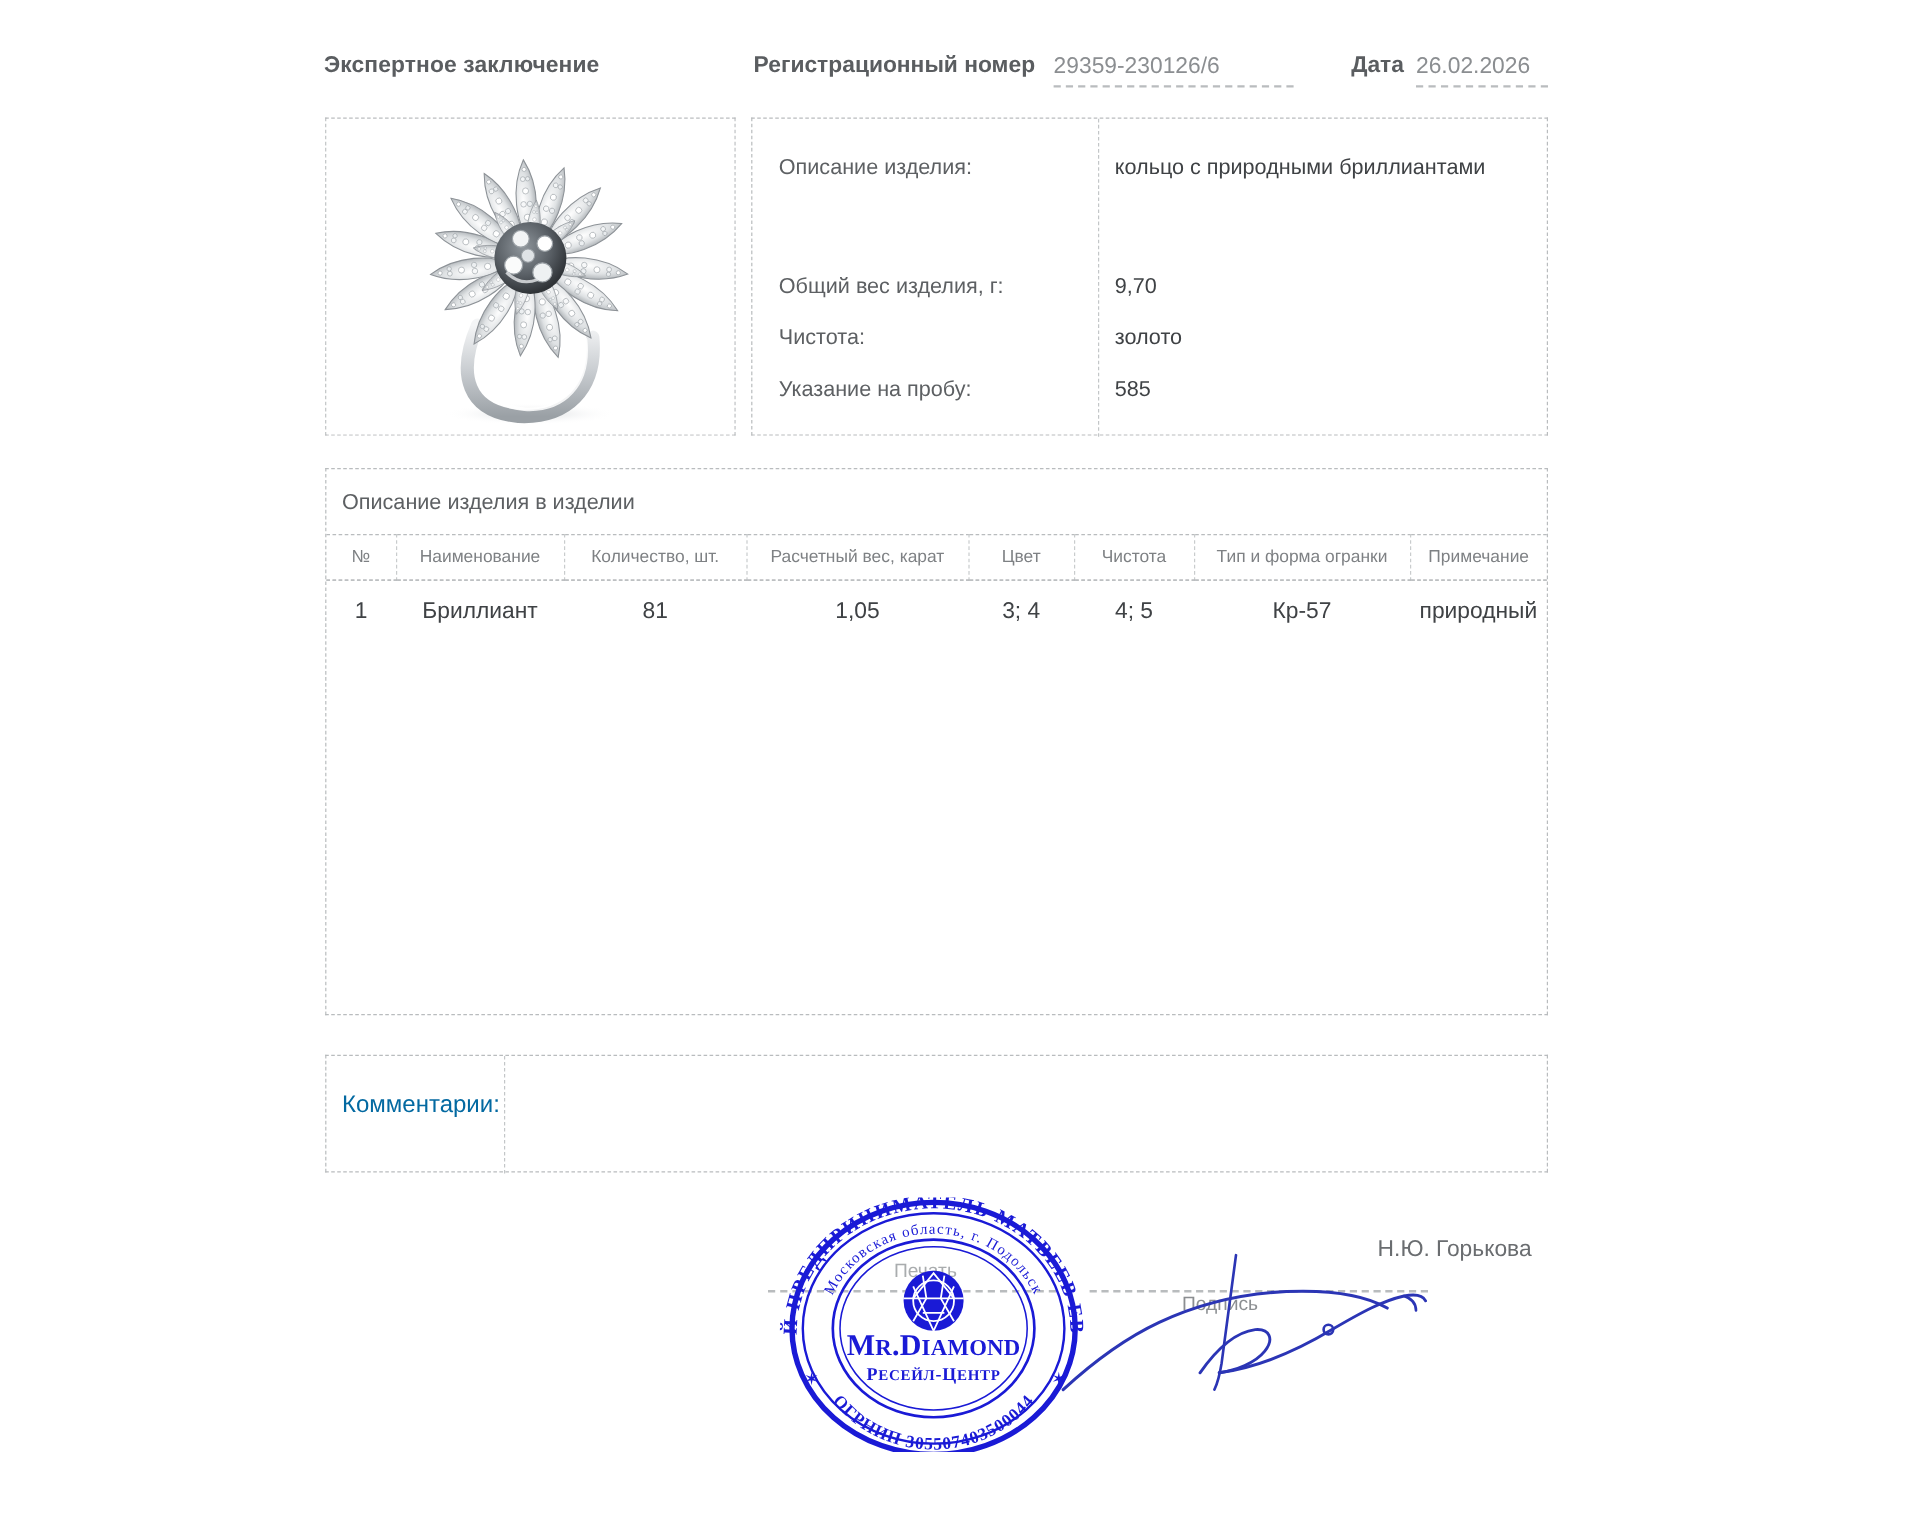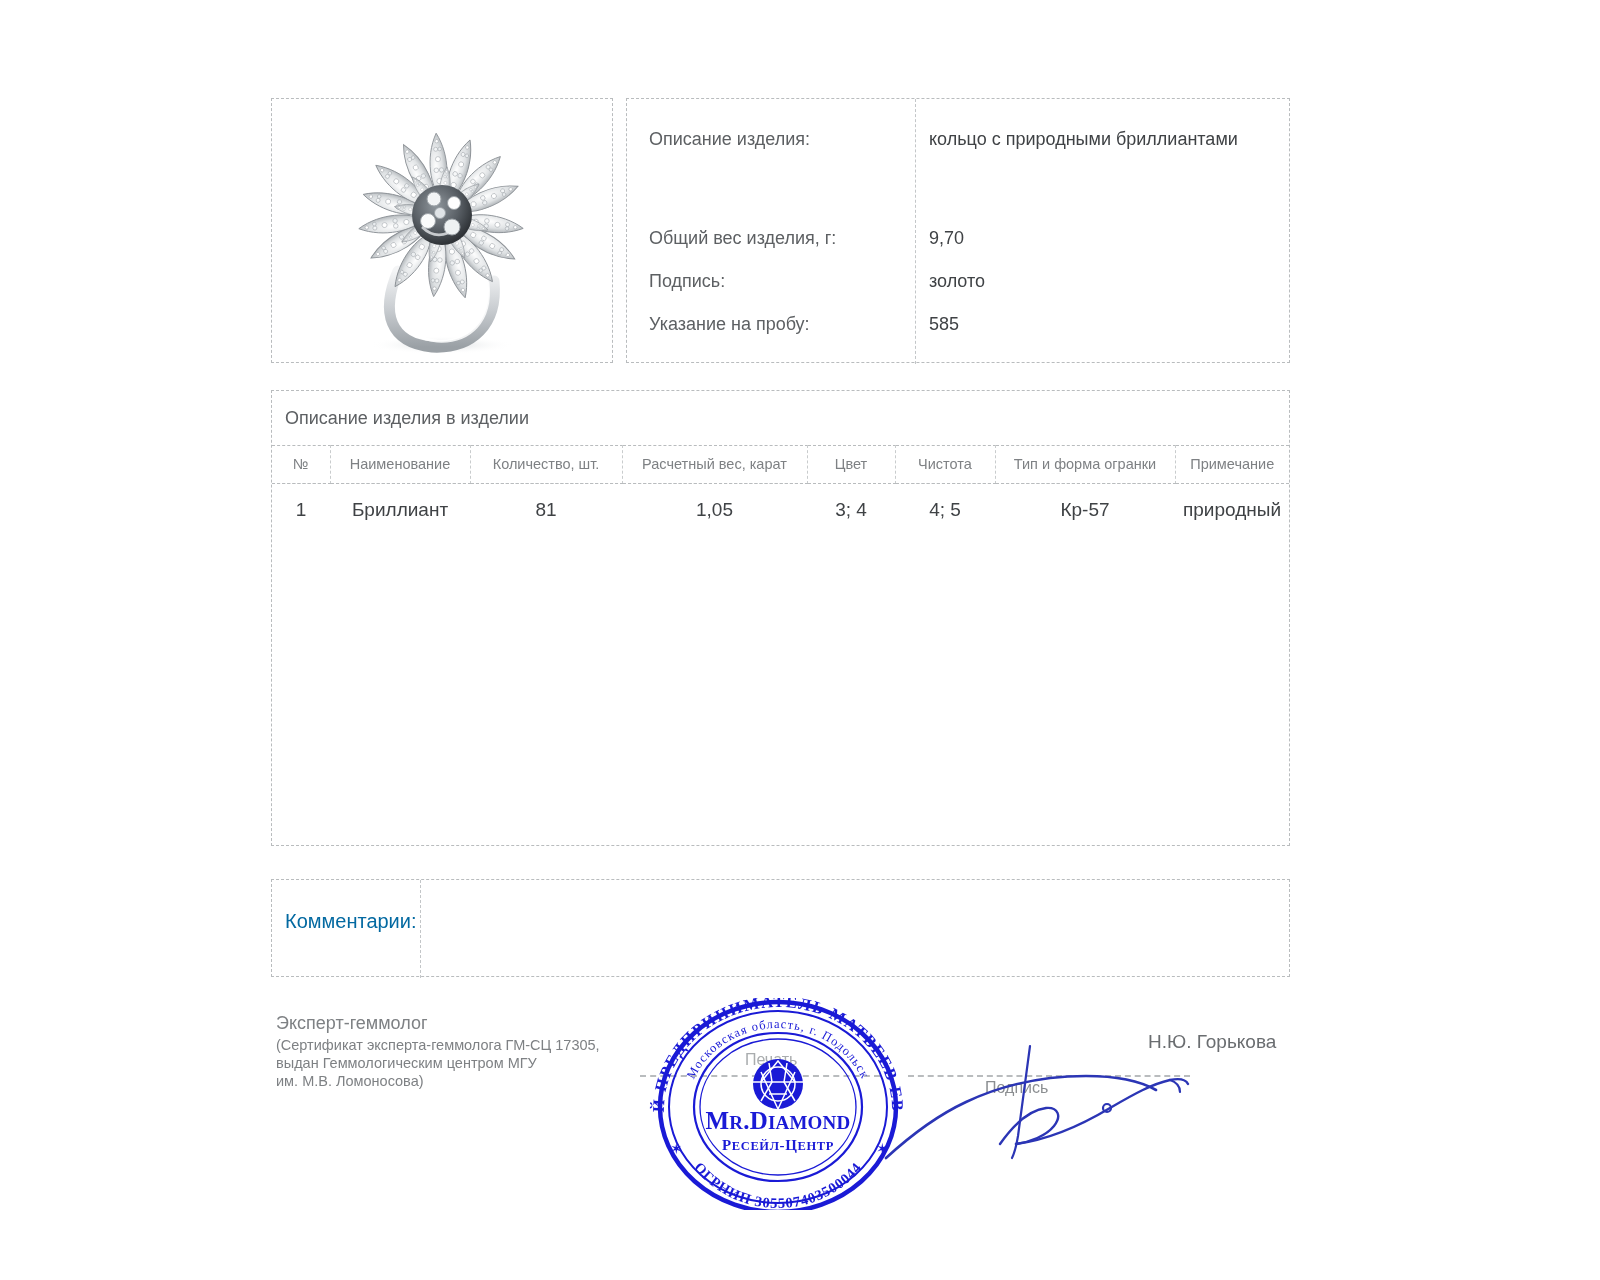--- a/index.html
+++ b/index.html
@@ -282,20 +282,27 @@
     height: 140px;
     z-index: 4;
     pointer-events: none;
   }
 </style>
 </head>
 <body>
 
 <div class="page">
 
+  <div class="header">
+    <div class="hdr-title">Экспертное заключение</div>
+    <div class="hdr-reg-label">Регистрационный номер</div>
+    <div class="hdr-reg-value">29359-230126/6</div>
+    <div class="hdr-date-label">Дата</div>
+    <div class="hdr-date-value">26.02.2026</div>
+  </div>
 
   <div class="photo-box">
     <svg width="340" height="263" viewBox="0 0 340 263">
       <defs>
         <radialGradient id="gMetal" cx="45%" cy="35%" r="70%">
           <stop offset="0%" stop-color="#ffffff"></stop>
           <stop offset="55%" stop-color="#dfe2e4"></stop>
           <stop offset="100%" stop-color="#a9aeb2"></stop>
         </radialGradient>
         <linearGradient id="gShank" x1="0" y1="0" x2="0" y2="1">
@@ -424,21 +431,21 @@
       <div class="info-label p">Описание изделия:</div>
       <div class="info-value">кольцо с природными бриллиантами</div>
     </div>
 
     <div class="info-row r2">
       <div class="info-label p">Общий вес изделия, г:</div>
       <div class="info-value">9,70</div>
     </div>
 
     <div class="info-row r3">
-      <div class="info-label p">Подпись:</div>
+      <div class="info-label p">Чистота:</div>
       <div class="info-value">золото</div>
     </div>
 
     <div class="info-row r4">
       <div class="info-label p">Указание на пробу:</div>
       <div class="info-value">585</div>
     </div>
   </div>
 
   <div class="inserts-box">
@@ -480,26 +487,20 @@
         </tr>
       </tbody>
     </table>
   </div>
 
   <div class="comments-box">
     <div class="comments-label">Комментарии:</div>
     <div class="comments-divider"></div>
   </div>
 
-  <div class="expert-block">
-    <div class="expert-title">Эксперт-геммолог</div>
-    <div class="expert-sub">(Сертификат эксперта-геммолога ГМ-СЦ 17305,</div>
-    <div class="expert-sub">выдан Геммологическим центром МГУ</div>
-    <div class="expert-sub">им. М.В. Ломоносова)</div>
-  </div>
 
   <div class="seal-line"></div>
   <div class="seal-caption">Печать</div>
 
   <div class="sign-line"></div>
   <div class="sign-caption">Подпись</div>
   <div class="signer-name">Н.Ю. Горькова</div>
 
   <svg class="stamp" viewBox="0 0 260 212">
     <defs>

